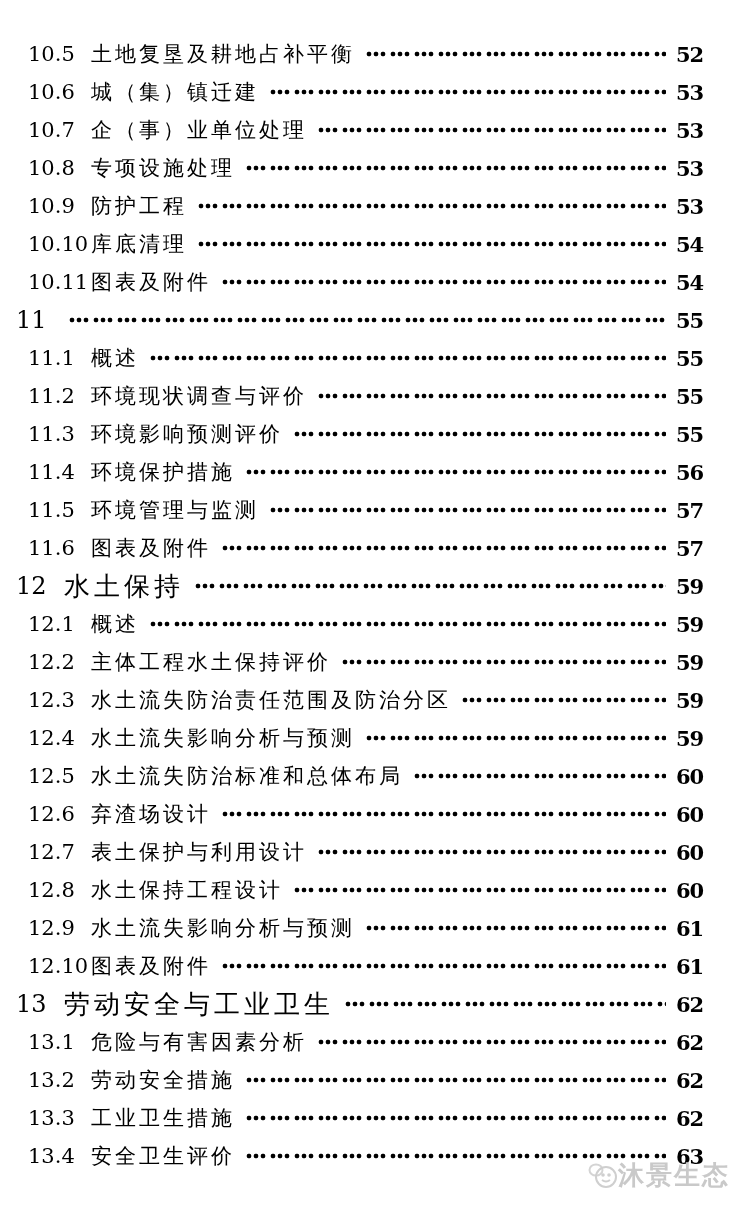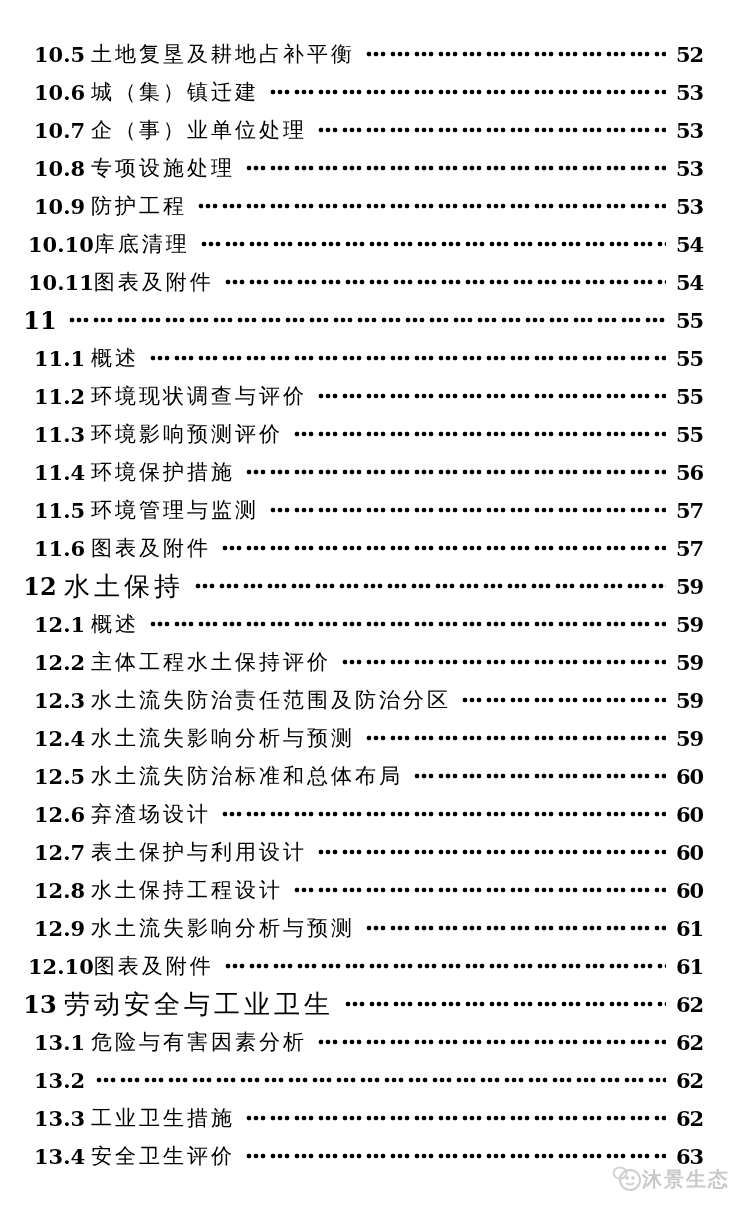--- a/index.html
+++ b/index.html
@@ -23,23 +23,22 @@
     right: 0;
     padding-right: 20px;
   }
   .row {
     display: flex;
     align-items: center;
     height: 38px;
   }
   .num {
     font-family: "DejaVu Serif", serif;
-    font-weight: bold;
+    font-weight: normal;
     white-space: nowrap;
-    text-align: center;
   }
   .row.l2 .num {
     margin-left: 28px;
     min-width: 63px;
     font-size: 21px;
   }
   .row.l1 .num {
     margin-left: 16px;
     min-width: 48px;
     font-size: 24px;
@@ -78,21 +77,21 @@
     text-align: left;
     white-space: nowrap;
   }
   .watermark {
     position: absolute;
     right: 2px;
     bottom: 21px;
     display: flex;
     align-items: center;
     font-weight: bold;
-    font-size: 20px;
+    font-size: 26px;
     letter-spacing: 2px;
     color: #c9c9c9;
   }
   .wm-icon {
     display: inline-block;
     width: 30px;
     height: 28px;
   }
 </style>
 </head>
@@ -283,20 +282,21 @@
 
   <div class="row l2">
     <span class="num">13.1</span>
     <span class="title">危险与有害因素分析</span>
     <span class="leader"></span>
     <span class="pnum">62</span>
   </div>
 
   <div class="row l2">
     <span class="num">13.2</span>
+    <span class="title">劳动安全措施</span>
     <span class="leader"></span>
     <span class="pnum">62</span>
   </div>
 
   <div class="row l2">
     <span class="num">13.3</span>
     <span class="title">工业卫生措施</span>
     <span class="leader"></span>
     <span class="pnum">62</span>
   </div>

